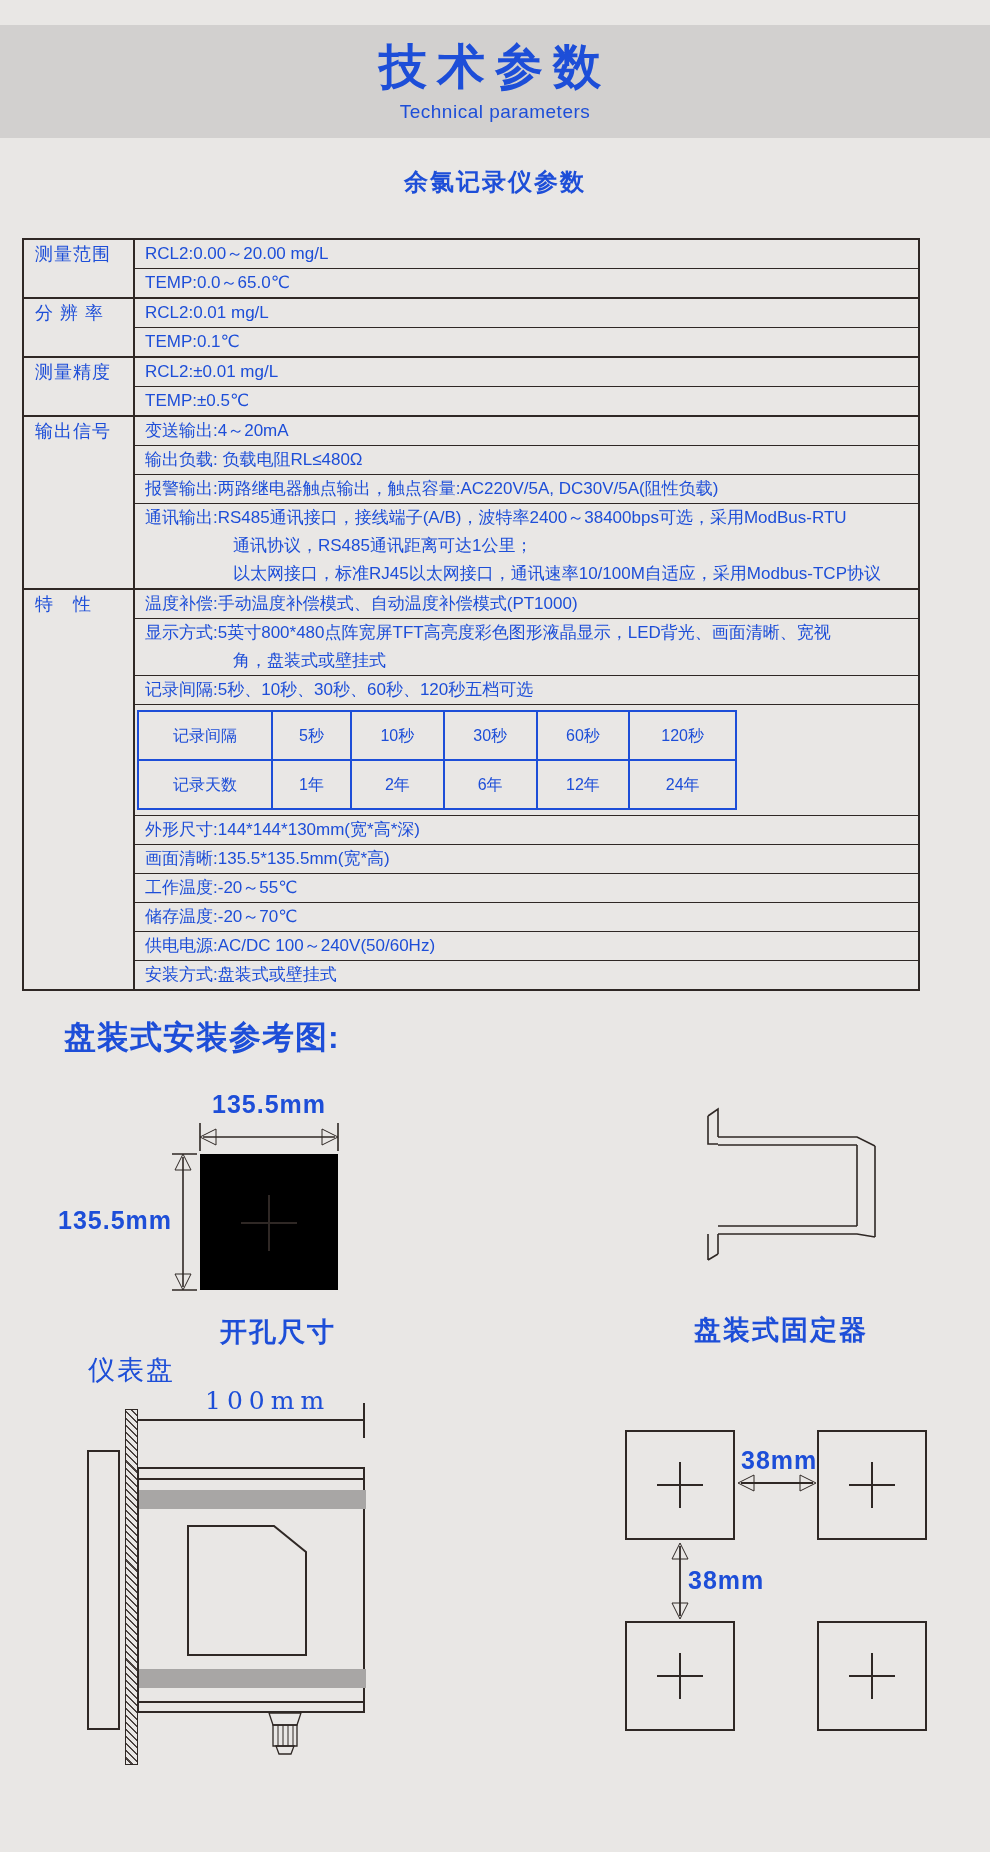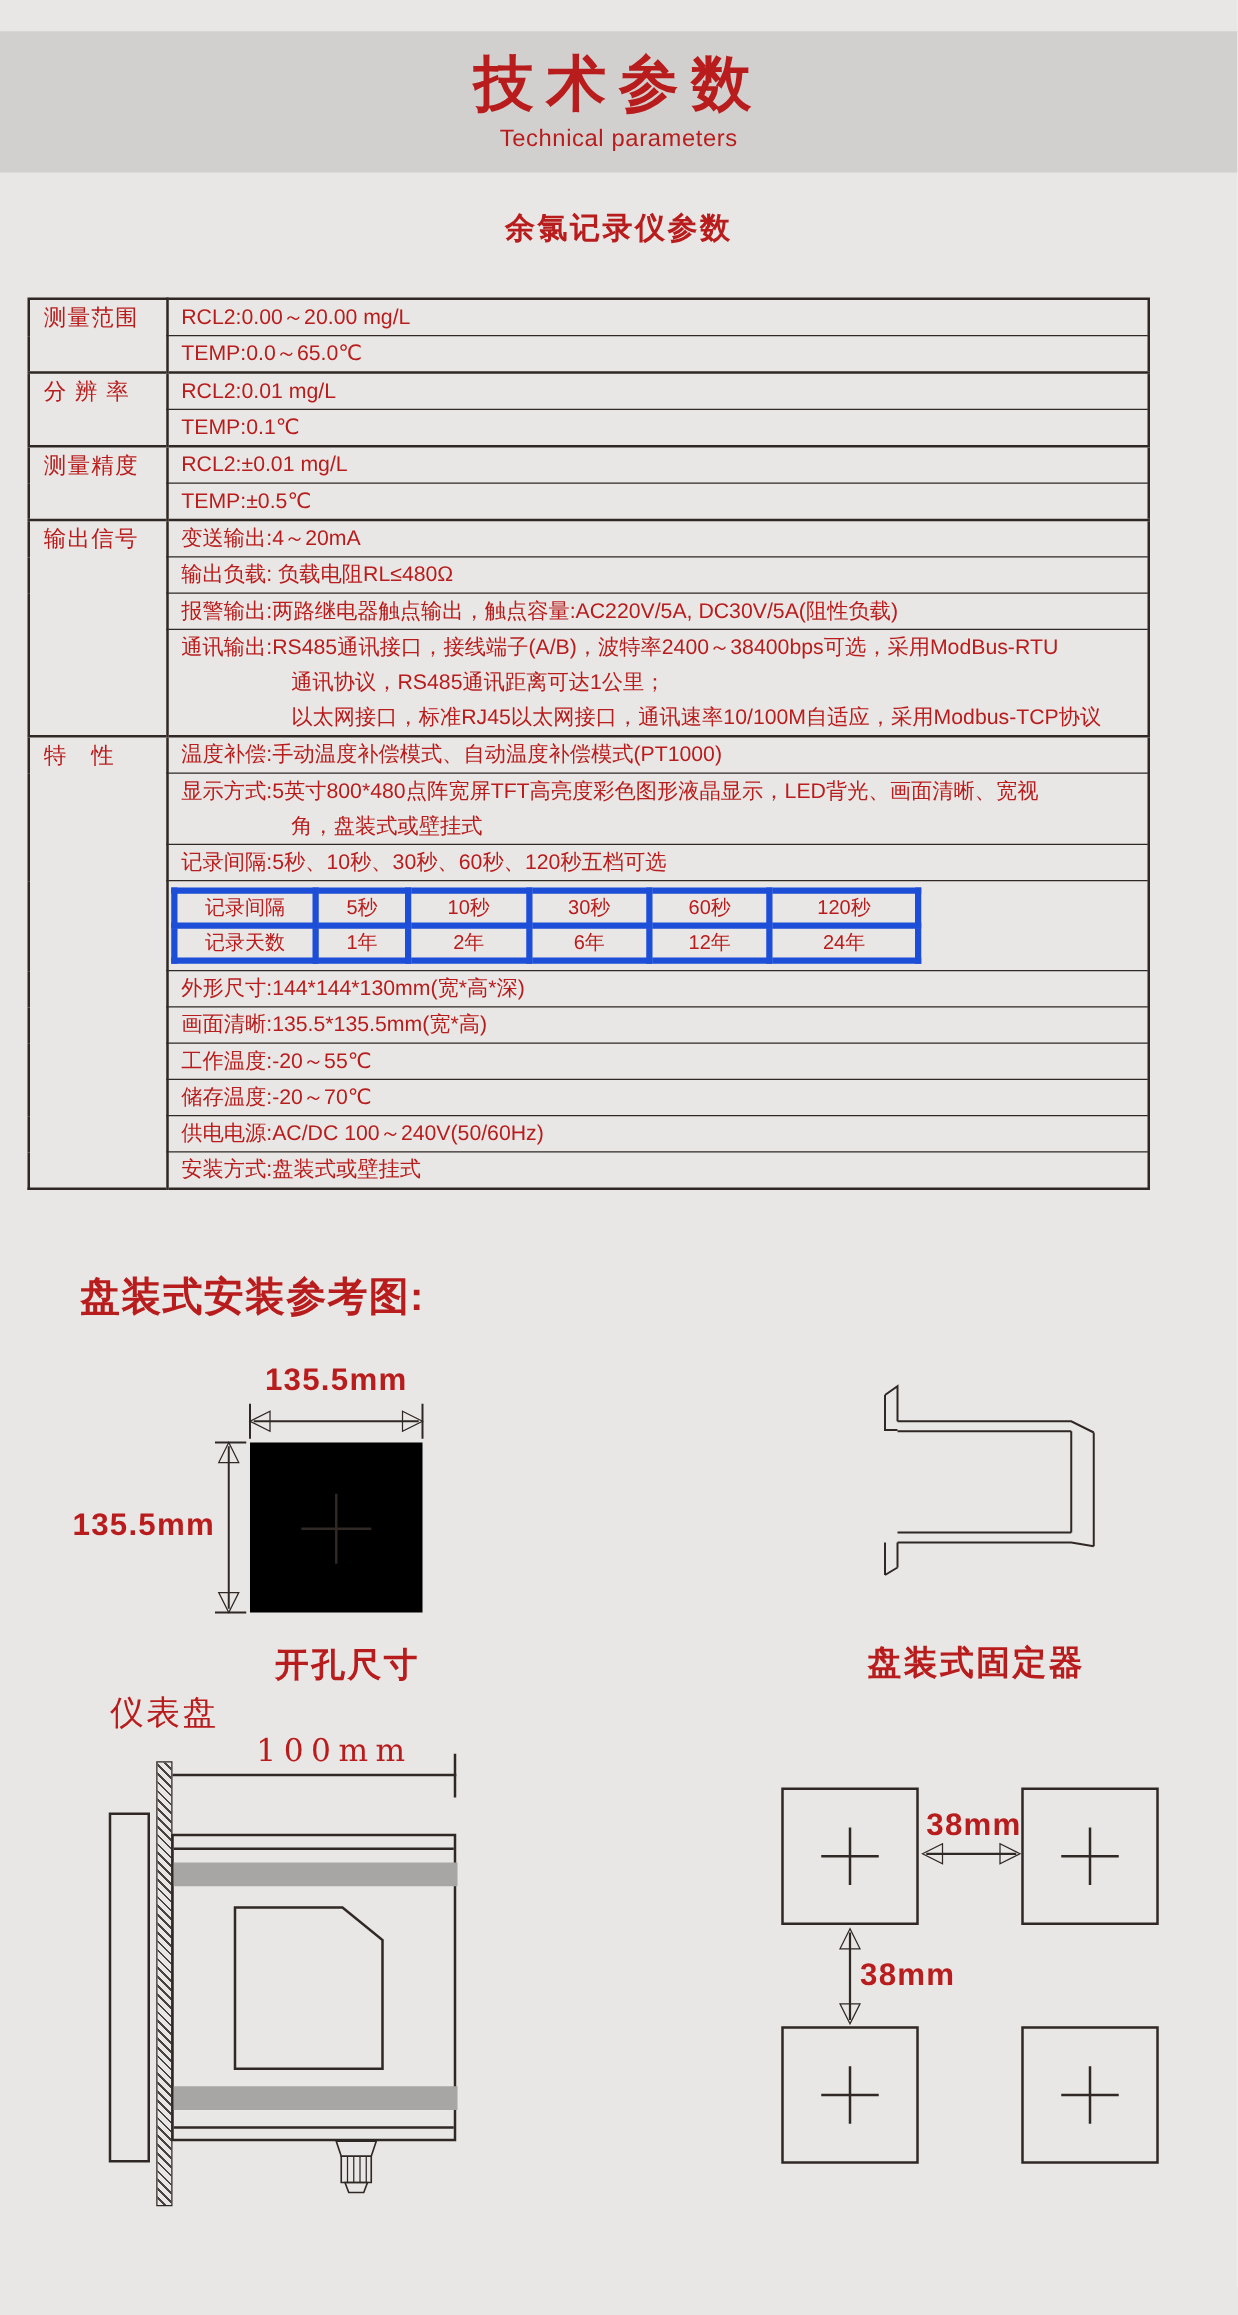--- a/index.html
+++ b/index.html
@@ -1,36 +1,36 @@
 <!DOCTYPE html>
 <html><head>
 <meta charset="utf-8">
 <style>
   html,body{margin:0;padding:0;}
   #canvas{
     position:relative;width:990px;height:1852px;
-    background:#e9e7e5;color:#b91c1c;
+    background:#e9e7e5;color:#1d4ed8;
     font-family:"Liberation Sans","DejaVu Sans",sans-serif;
     overflow:hidden;
   }
   
   .banner{position:absolute;left:0;top:25px;width:990px;height:113px;background:#d2d0cf;text-align:center;}
   .banner .title{margin-top:10px;font-size:48px;font-weight:bold;letter-spacing:10px;}
   .banner .subtitle{margin-top:2px;font-size:19px;letter-spacing:0.5px;}
   .section-title{position:absolute;left:0;top:166px;width:990px;text-align:center;font-size:24px;font-weight:bold;letter-spacing:2px;}
   
   table.spec{position:absolute;left:22px;top:238px;width:898px;border-collapse:collapse;border:2px solid #2f2825;table-layout:fixed;}
   .spec td{border:1px solid #2f2825;padding:0;font-size:17px;line-height:28px;vertical-align:top;}
   .spec tr.grp td{border-top:2px solid #2f2825;}
   .spec td.lbl{width:98px;border-right:2px solid #2f2825;padding-left:11px;font-size:18px;letter-spacing:1px;}
   .spec td.val{padding-left:10px;}
   .spec td.val .ind{padding-left:88px;}
   .rec-holder{padding:5px 0 5px 2px !important;}
   table.rec{border-collapse:collapse;border:2px solid #2f2825;width:600px;}
-  .rec td{border:5px solid #1d4ed8;text-align:center;font-size:16px;line-height:23px;height:23px;padding:0;}
+  .rec td{border:2px solid #1d4ed8;text-align:center;font-size:16px;line-height:23px;height:23px;padding:12px;}
   .rec td.c0{width:108px;}
   
   .mount-title{position:absolute;left:64px;top:1016px;font-size:32px;font-weight:bold;letter-spacing:1px;}
   .dim{position:absolute;font-size:25px;font-weight:bold;letter-spacing:1px;}
   .dim-serif{position:absolute;font-size:25px;font-family:"DejaVu Serif","Liberation Serif",serif;letter-spacing:6px;}
   .caption{position:absolute;font-size:27px;font-weight:bold;letter-spacing:2px;margin-top:11px;}
   .plain-label{position:absolute;font-size:27px;letter-spacing:2px;}
   svg{position:absolute;overflow:visible;}
   svg path,svg line{stroke:#2f2825;fill:none;}
   .hline,.vline{position:absolute;background:#2f2825;}

